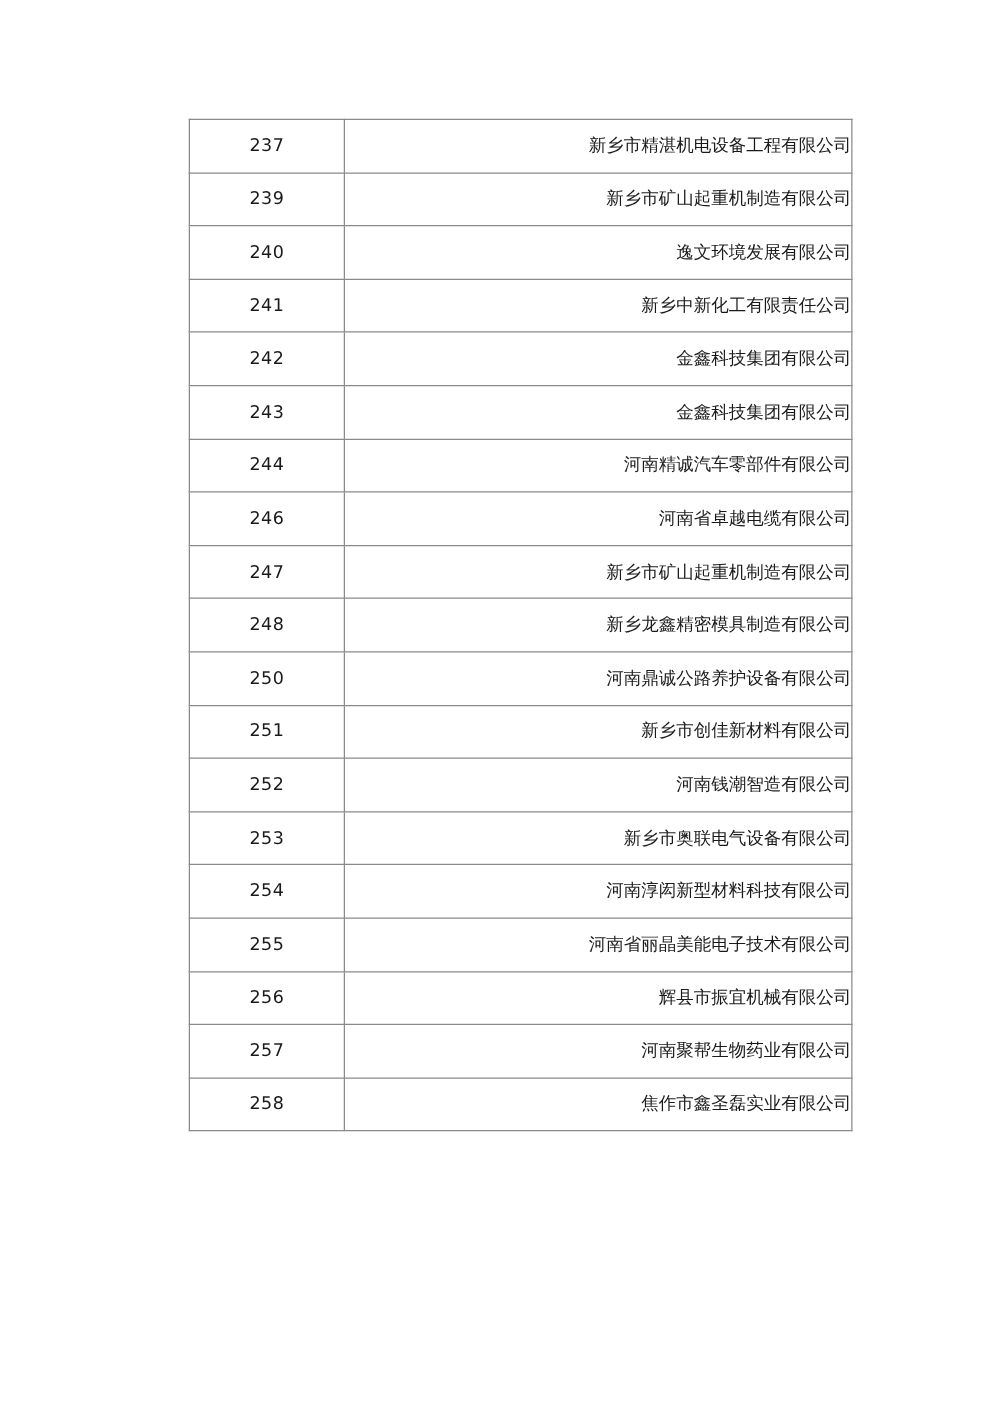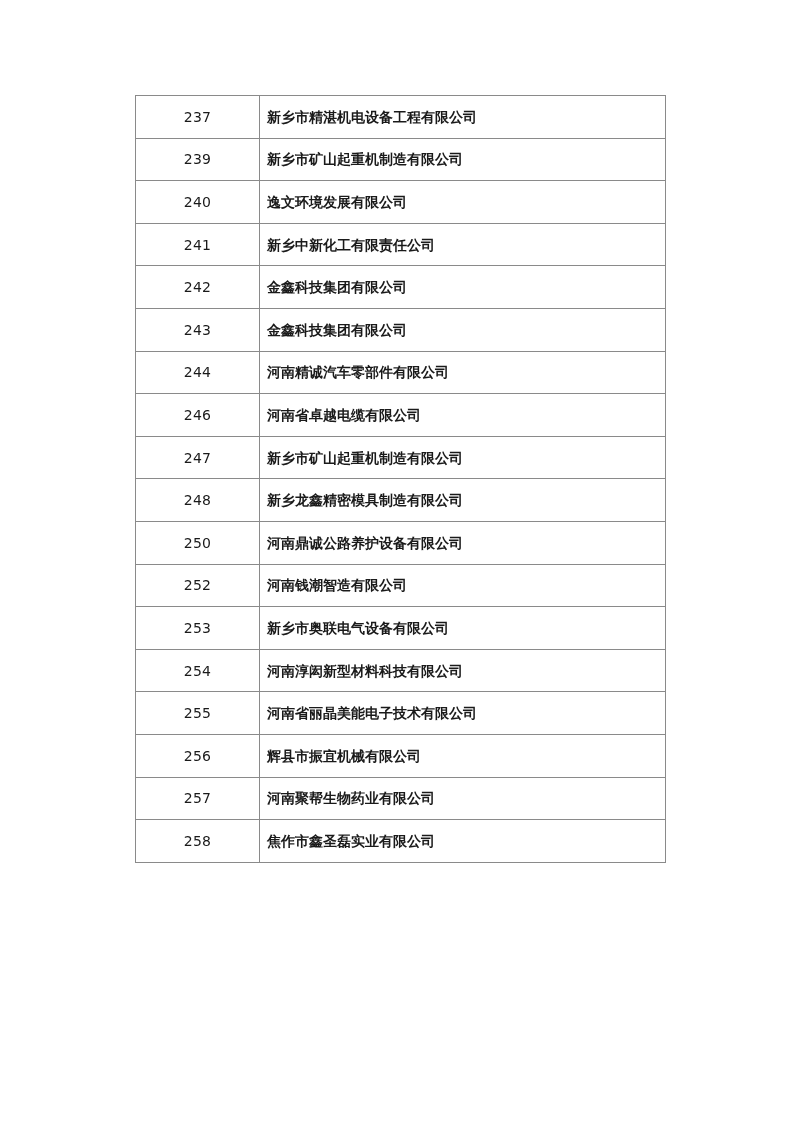--- a/index.html
+++ b/index.html
@@ -10,21 +10,21 @@
     body {
       width: 800px;
       height: 1131px;
       position: relative;
       overflow: hidden;
       font-family: "DejaVu Sans", "Liberation Sans", sans-serif;
       color: #1a1a1a;
     }
     .page {
       position: absolute;
-      left: 0; top: 0;
+      left: 16px; top: 0;
       width: 672px; height: 1131px;
       background: #ffffff;
     }
     table.list {
       position: absolute;
       left: 135px;
       top: 95px;
       width: 530px;
       border-collapse: collapse;
       table-layout: fixed;
@@ -38,23 +38,22 @@
       vertical-align: middle;
       white-space: nowrap;
     }
     table.list col.c-num { width: 124px; }
     table.list col.c-name { width: 406px; }
     td.num {
       text-align: center;
       letter-spacing: 0.3px;
     }
     td.name {
-      text-align: left;
+      text-align: right;
       padding-left: 7px !important;
-      font-weight: bold;
     }
   </style>
 </head>
 <body>
 
 <div class="page">
   <table class="list">
     <colgroup>
       <col class="c-num">
       <col class="c-name">
@@ -98,20 +97,24 @@
       </tr>
       <tr>
         <td class="num">248</td>
         <td class="name">新乡龙鑫精密模具制造有限公司</td>
       </tr>
       <tr>
         <td class="num">250</td>
         <td class="name">河南鼎诚公路养护设备有限公司</td>
       </tr>
       <tr>
+        <td class="num">251</td>
+        <td class="name">新乡市创佳新材料有限公司</td>
+      </tr>
+      <tr>
         <td class="num">252</td>
         <td class="name">河南钱潮智造有限公司</td>
       </tr>
       <tr>
         <td class="num">253</td>
         <td class="name">新乡市奥联电气设备有限公司</td>
       </tr>
       <tr>
         <td class="num">254</td>
         <td class="name">河南淳闳新型材料科技有限公司</td>

